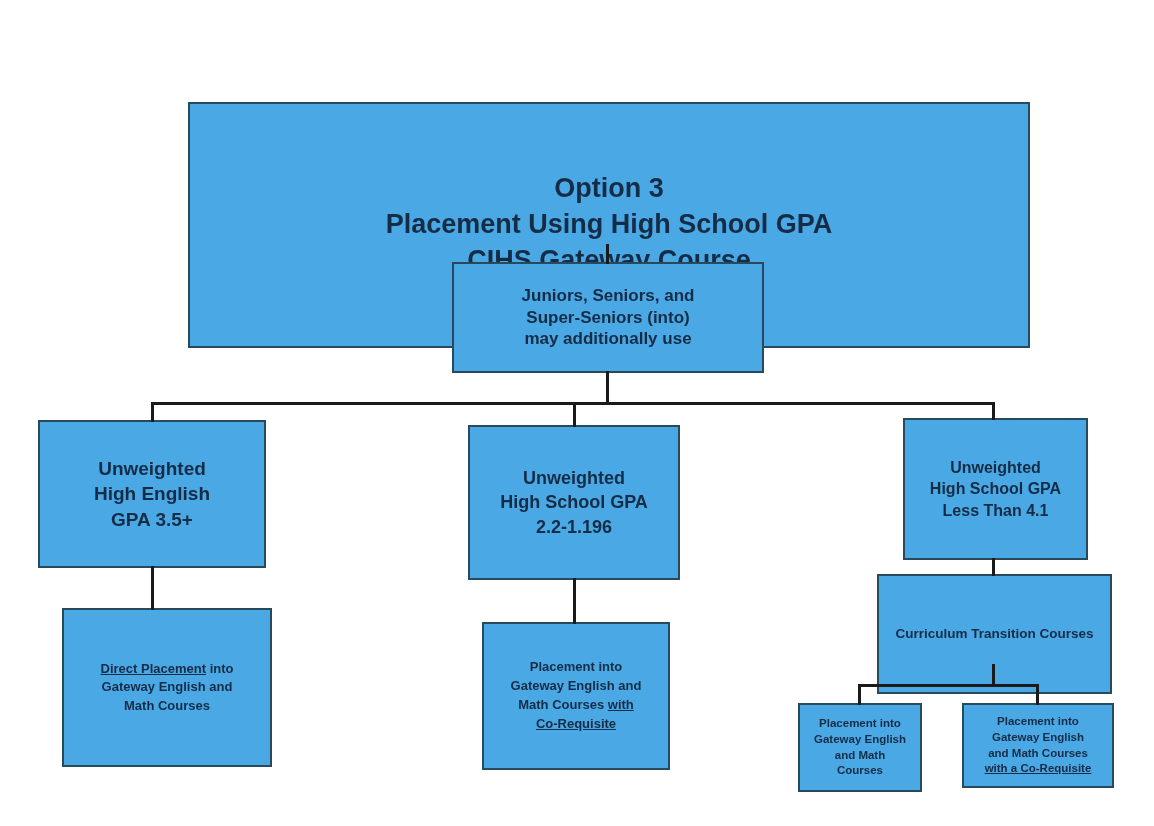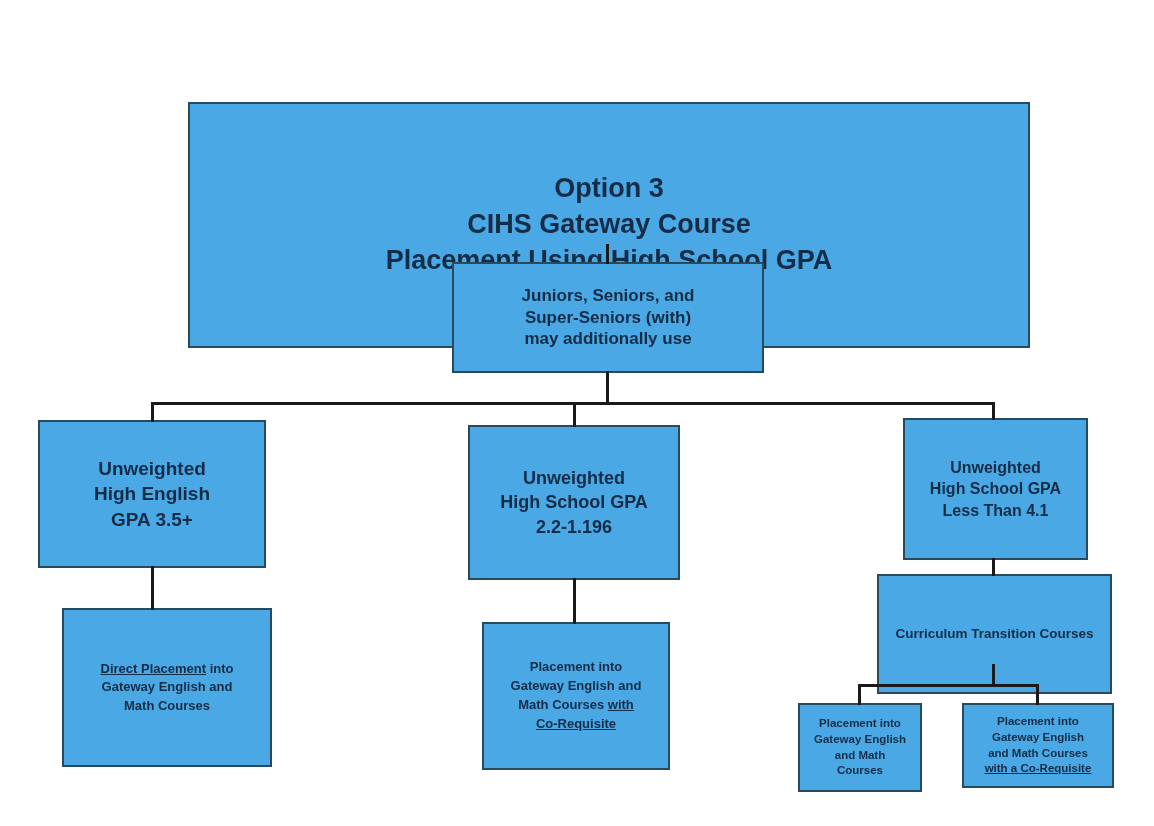--- a/index.html
+++ b/index.html
@@ -69,27 +69,27 @@
 
   .u { text-decoration: underline; }
 </style>
 </head>
 <body>
 
 <div class="canvas">
 
   <div class="box" id="title-box">
       <div><span>Option 3</span></div>
+      <div><span>Placement Using High School GPA</span></div>
       <div><span>CIHS Gateway Course</span></div>
-      <div><span>Placement Using High School GPA</span></div>
     </div>
 
   <div class="box" id="juniors-box">
       <div><span>Juniors, Seniors, and</span></div>
-      <div><span>Super-Seniors (with)</span></div>
+      <div><span>Super-Seniors (into)</span></div>
       <div><span>may additionally use</span></div>
     </div>
 
   <div class="box" id="gpa-high-box">
       <div><span>Unweighted</span></div>
       <div><span>High English</span></div>
       <div><span>GPA 3.5+</span></div>
     </div>
 
   <div class="box" id="gpa-mid-box">

